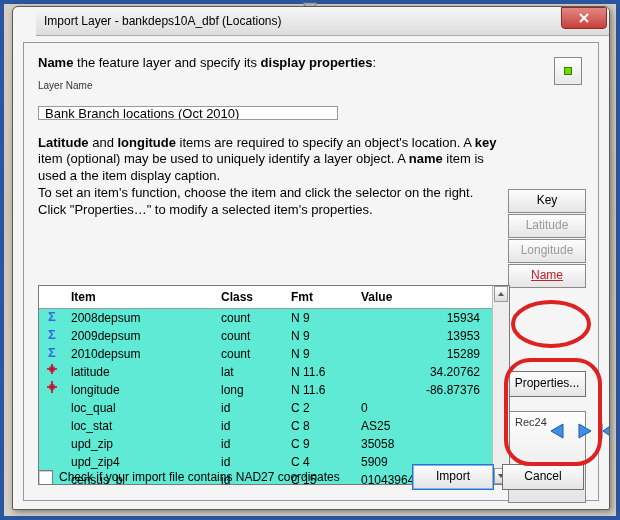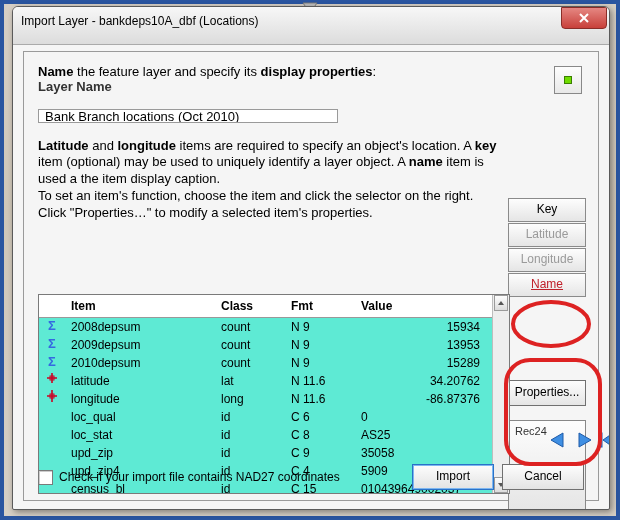--- a/index.html
+++ b/index.html
@@ -28,22 +28,23 @@
     flex-direction: column;
     border-radius: 6px 6px 2px 2px;
     overflow: hidden;
   }
   .titlebar {
     height: 28px;
     background: linear-gradient(#f7f7f7, #dcdcdc);
     border-bottom: 1px solid #aaa;
     display: flex;
     align-items: center;
-    padding: 0 2px 9px 8px;
+    padding: 0 2px 0 8px;
     position: relative;
+    margin-left: 23px;
   }
   .titlebar .title {
     font-size: 12px;
     color: #000;
   }
   .closebtn {
     margin-left: auto;
     width: 44px;
     height: 20px;
     background: linear-gradient(#e58782, #c8403a);
@@ -65,21 +66,21 @@
     left: 10px; right: 10px; top: 6px; bottom: 8px;
     border: 1px solid #9a9a9a;
     padding: 12px 14px 10px 14px;
     box-sizing: border-box;
     background: #f5f5f5;
   }
   .panel .caption1 {
     font-size: 13px;
   }
   .panel .caption1 b { font-weight: bold; }
-  .small-label { font-size: 13px; color: #333; display:block;font-weight:bold; }
+  .small-label { font-size: 10px; color: #333; margin-top: 10px; display:block; }
   .layer-input {
     width: 300px;
     height: 14px;
     border: 1px solid #9a9a9a;
     padding: 2px 6px;
     font-size: 13px;
     margin-top: 15px;
     background: #fff;
     box-sizing: border-box;
   }
@@ -410,21 +411,21 @@
                     </td>
                     <td>longitude</td>
                     <td>long</td>
                     <td>N 11.6</td>
                     <td class="right">-86.87376</td>
                   </tr>
                   <tr>
                     <td class="icon-box"></td>
                     <td>loc_qual</td>
                     <td>id</td>
-                    <td>C 6</td>
+                    <td>C 2</td>
                     <td class="left">0</td>
                   </tr>
                   <tr>
                     <td class="icon-box"></td>
                     <td>loc_stat</td>
                     <td>id</td>
                     <td>C 8</td>
                     <td class="left">AS25</td>
                   </tr>
                   <tr>

